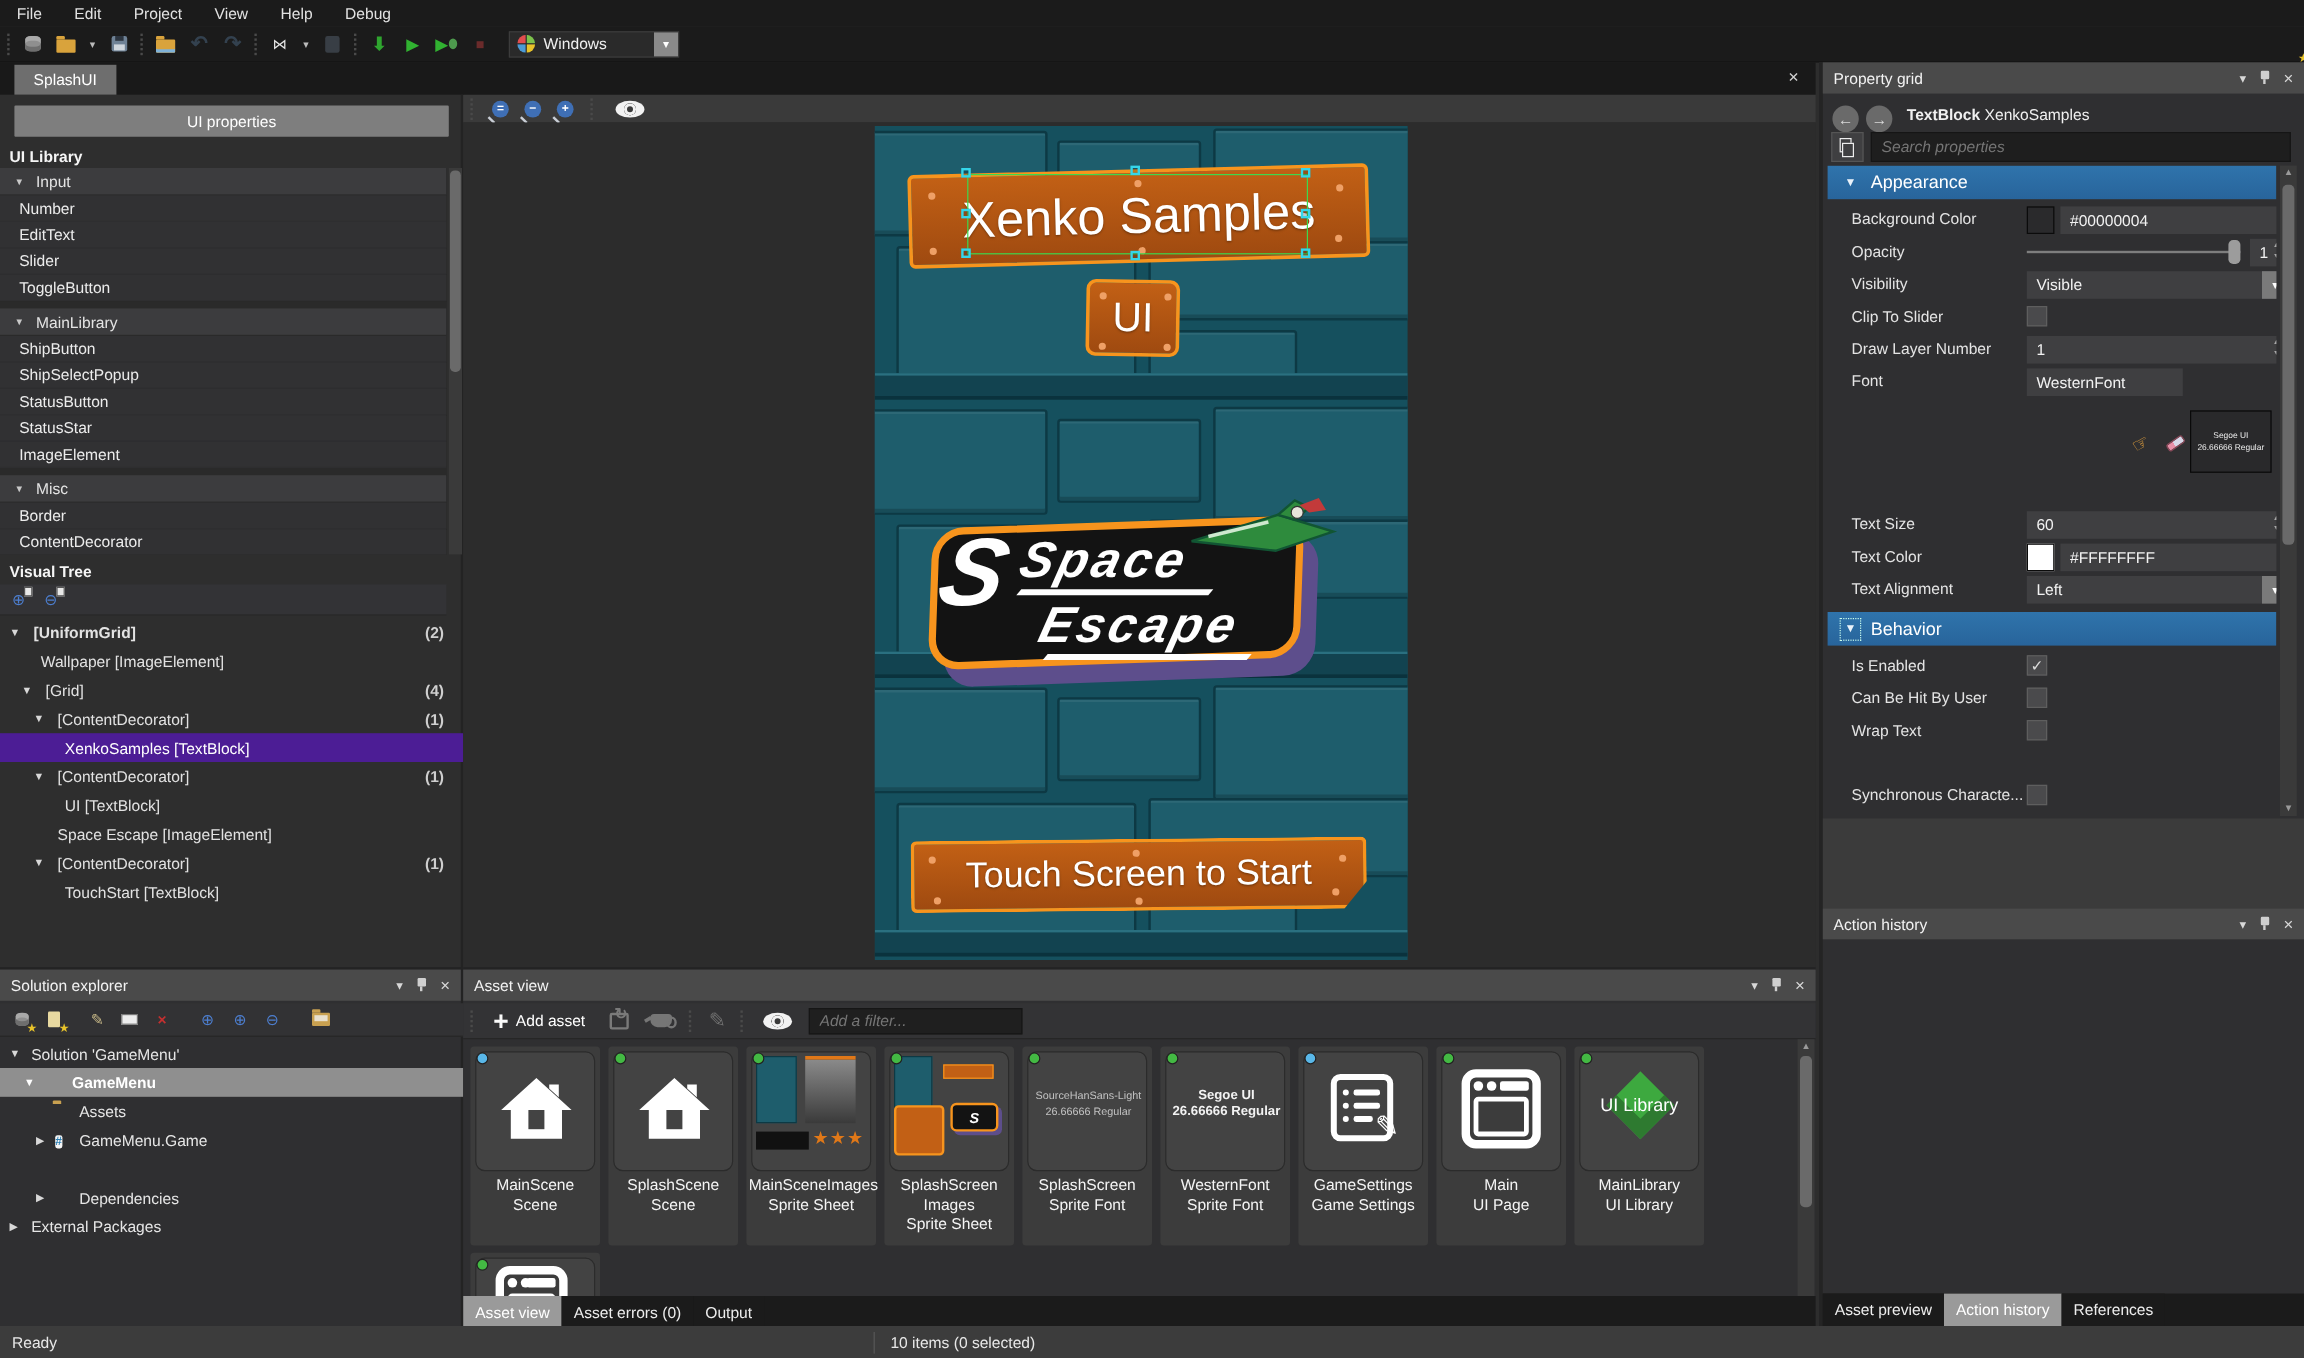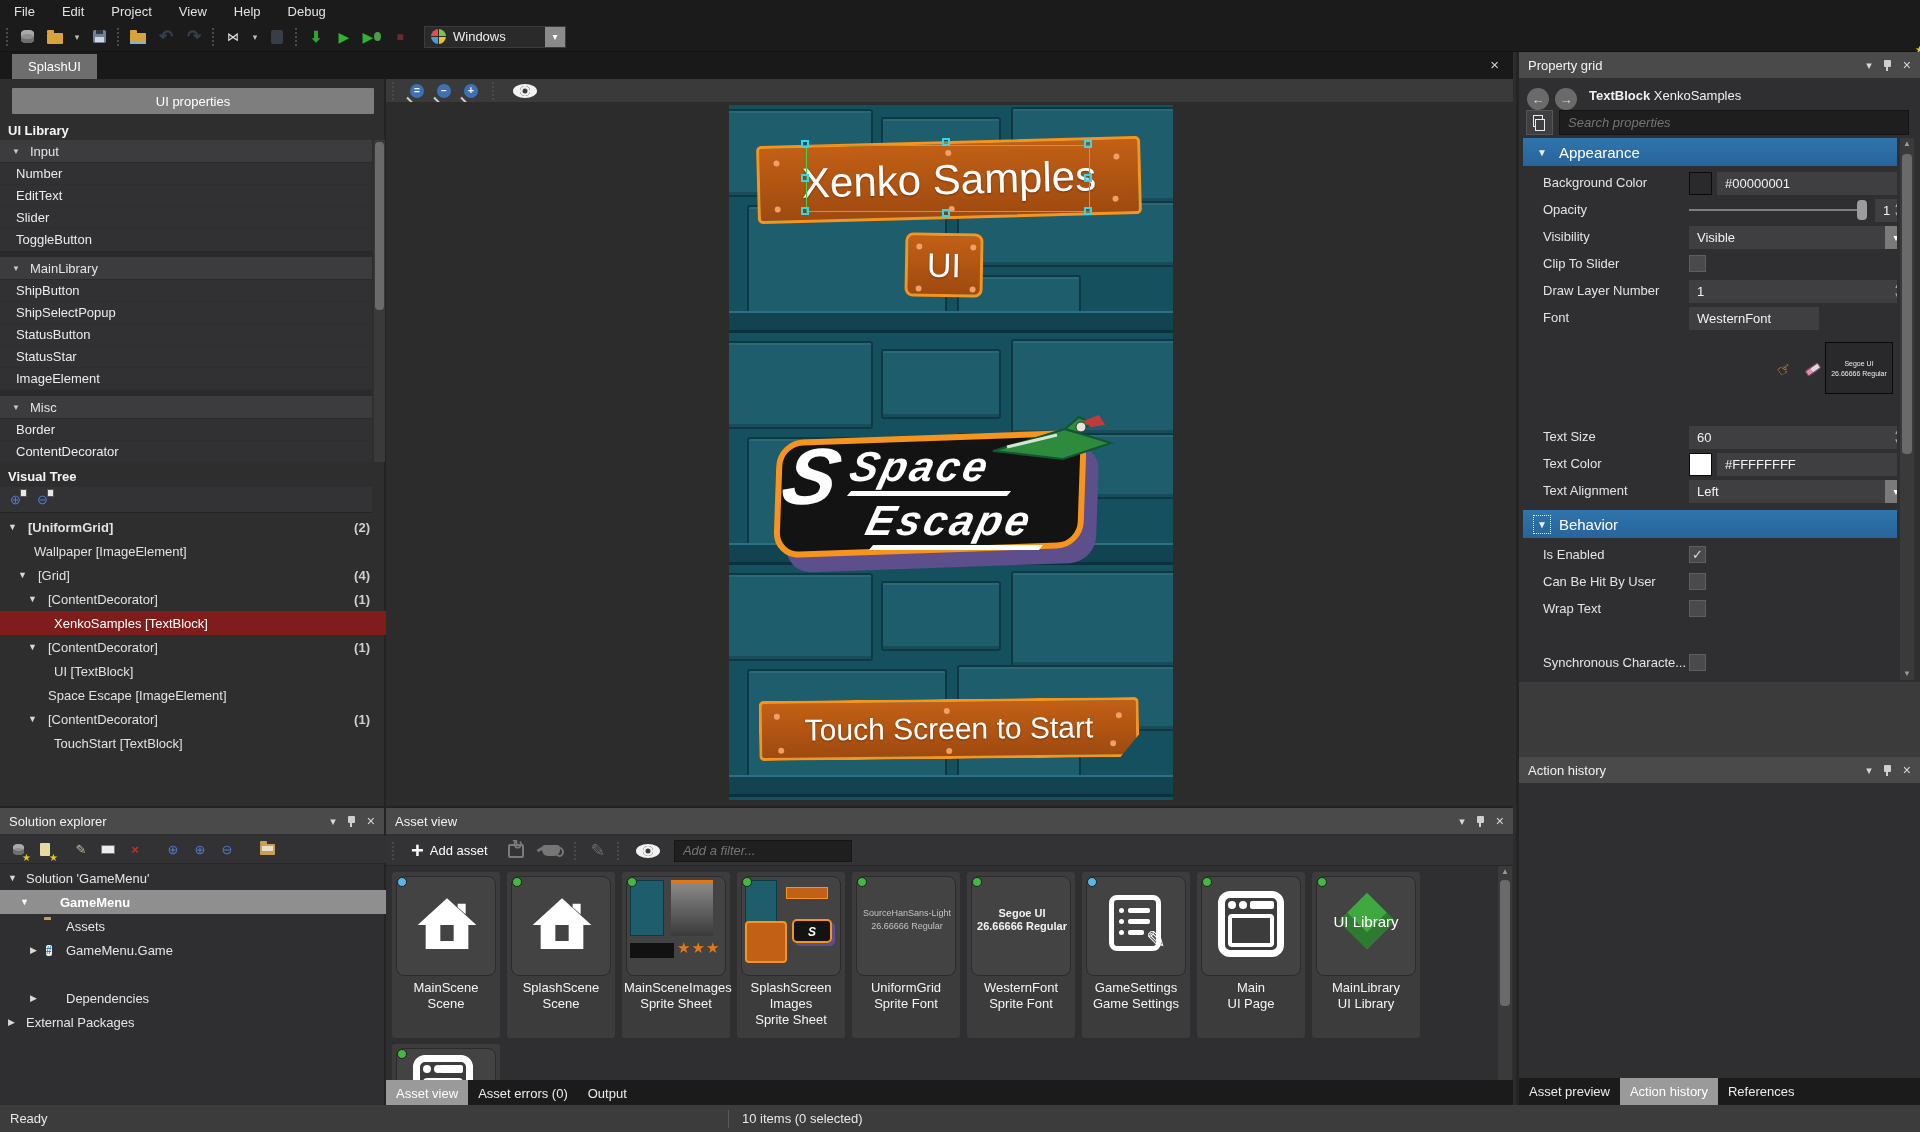--- a/index.html
+++ b/index.html
@@ -50,21 +50,21 @@
 .litem{height:22px;background:#313133;display:flex;align-items:center;padding-left:16px;color:#ECECEC;border-bottom:1px solid #2e2e30}
 .lgap{height:6px;background:#2a2a2a}
 .vscroll{position:absolute;width:11px;background:#3a3a3a}
 .vthumb{position:absolute;left:1px;width:9px;background:#6A6A6A;border-radius:4px}
 .sarrow{position:absolute;left:0;width:11px;height:12px;color:#9a9a9a;font-size:8px;text-align:center;line-height:12px}
 .vt-toolbar{position:absolute;left:0;top:408px;width:372px;height:26px;background:#333336;border-bottom:1px solid #262626;display:flex;align-items:center}
 .treeic{margin-left:10px;font-size:13px;color:#4D7FD0;position:relative}
 .treeic i{position:absolute;right:-6px;top:-3px;width:7px;height:8px;background:#E8E8E8;border:1px solid #555;font-style:normal}
 .vtree{position:absolute;left:0;top:436px;width:386px}
 .trow{position:absolute;left:0;width:386px;height:24px;display:flex;align-items:center;color:#E2E2E2}
-.trow.sel{background:#7f1d1d;color:#FFF}
+.trow.sel{background:#4c1d95;color:#FFF}
 .trow .car{position:absolute;font-size:9px;color:#D8D8D8}
 .trow .cnt{position:absolute;right:16px;font-weight:bold;color:#CFCFCF}
 .trow .tl{position:absolute;white-space:nowrap}
 
 .cv-toolbar{left:386px;top:79px;width:1127px;height:23px;background:#3A3A3A;display:flex;align-items:center}
 .mag{position:relative;width:14px;height:14px;border-radius:50%;background:#3F6FB5;color:#fff;font-size:10px;font-weight:bold;text-align:center;line-height:14px;margin-left:13px}
 .mag::after{content:"";position:absolute;left:-4px;bottom:-3px;width:7px;height:2px;background:#C9CED6;transform:rotate(45deg)}
 .eye{position:relative;width:24px;height:14px;background:#F2F2F2;border-radius:50%;margin-left:16px}
 .eye::after{content:"";position:absolute;left:7px;top:2px;width:10px;height:10px;background:#3A3A3A;border-radius:50%;box-shadow:inset 0 0 0 2.5px #F2F2F2,inset 0 0 0 6px #3a3a3a}
 .canvas{left:386px;top:102px;width:1127px;height:704px;background:#2C2C2C;overflow:hidden}
@@ -405,21 +405,21 @@
     <input class="searchbox" placeholder="Search properties" style="">
 
     <div style="position:absolute;left:0;top:86px;width:378px;height:542px;overflow:hidden">
       <div class="bluesec" style="top:0">
           <span class="car">▼</span>
           <span>Appearance</span>
         </div>
       <div class="prow" style="top:32px">
         <span class="plab">Background Color</span>
         <span class="swatch" style="background:#2A2A2C"></span>
-        <span class="pctl" style="left:198px;width:190px">#00000001</span>
+        <span class="pctl" style="left:198px;width:190px">#00000004</span>
       </div>
       <div class="prow" style="top:59px">
         <span class="plab">Opacity</span>
         <span class="slider-tr"></span>
           <span class="slider-th"></span>
         <span class="pctl" style="left:356px;width:32px">1<span class="spin"><span>▲</span><br><span>▼</span></span></span>
       </div>
       <div class="prow" style="top:86px">
         <span class="plab">Visibility</span>
         <span class="pctl" style="width:218px">Visible<span class="ddch">▾</span></span>
@@ -643,21 +643,21 @@
 
       <div class="tile" style="left:466px;top:6px">
         <div class="thumb">
             <div class="fontprev-t" style="color:#C2C2C2;font-size:9px">
               <div>SourceHanSans-Light</div>
               <div>26.66666 Regular</div>
             </div>
           </div>
         <span class="sdot" style="background:#43B943"></span>
         <div class="tname">
-            <div>UniformGrid</div>
+            <div>SplashScreen</div>
             <div class="ttype">Sprite Font</div>
           </div>
       </div>
 
       <div class="tile" style="left:581px;top:6px">
         <div class="thumb">
             <div class="fontprev-t" style="color:#F2F2F2;font-size:11px;font-weight:bold">
               <div>Segoe UI</div>
               <div>26.66666 Regular</div>
             </div>

